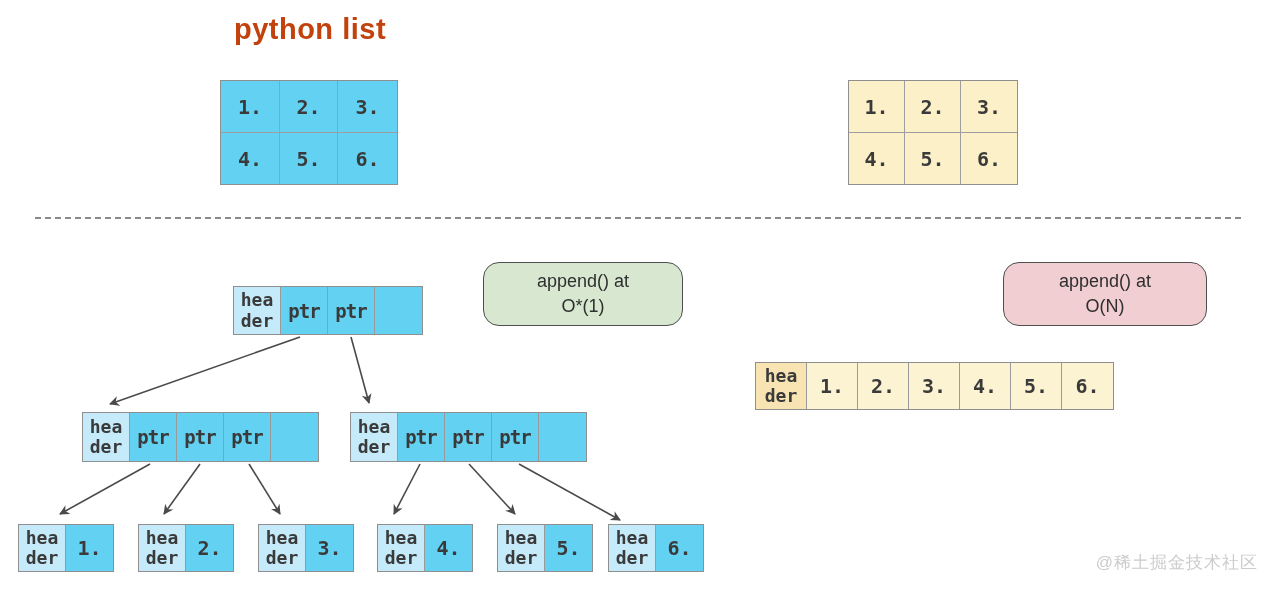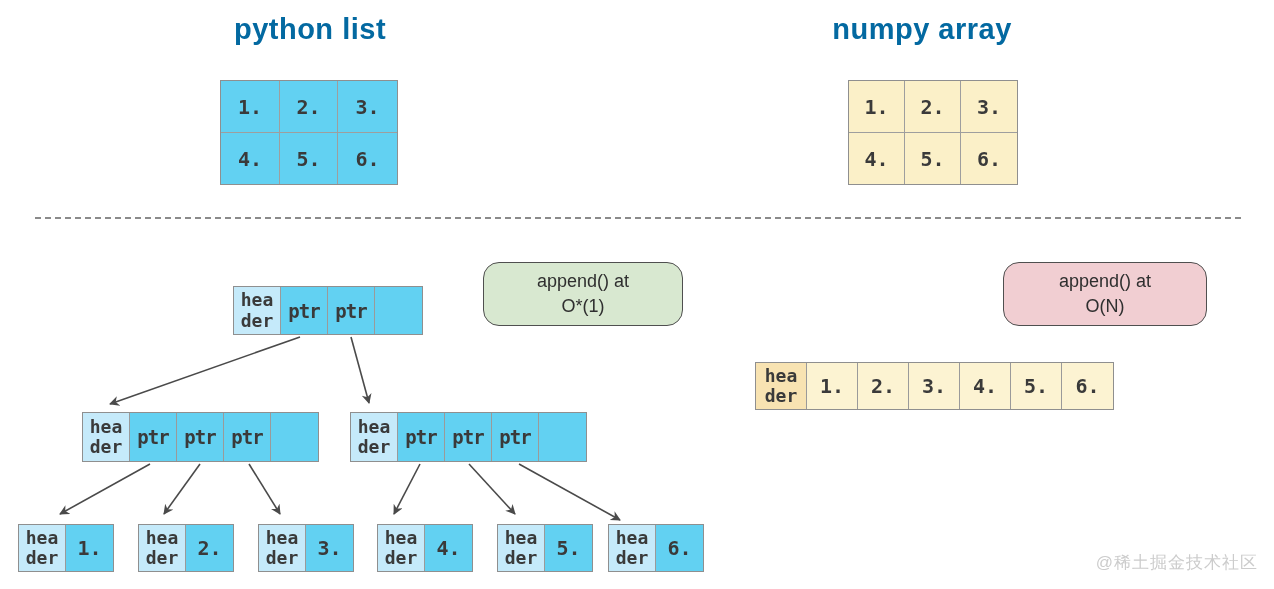--- a/index.html
+++ b/index.html
@@ -2,21 +2,21 @@
 <html><head>
 <meta charset="utf-8">
 <style>
   html,body{margin:0;padding:0;background:#ffffff;}
   .canvas{
     position:relative;width:1274px;height:589px;background:#ffffff;overflow:hidden;
     font-family:"Liberation Sans", sans-serif;
   }
   
   .title{
-    position:absolute;top:13px;font-weight:bold;color:#0369a1;
+    position:absolute;top:13px;font-weight:bold;color:#c2410c;
     font-size:29px;text-align:center;letter-spacing:0.5px;
   }
   .title-left{left:210px;width:200px;}
   .title-vs{left:555px;width:100px;font-size:27px;}
   .title-right{left:812px;width:220px;}
 
   
   .grid2x3{
     position:absolute;top:80px;display:grid;border:1px solid #8f8f8f;
   }
@@ -76,21 +76,20 @@
   .watermark{
     position:absolute;top:551px;right:16px;font-size:17px;color:#cccccc;letter-spacing:1px;
   }
 </style>
 </head>
 <body>
 
 <div class="canvas">
 
   <div class="title title-left">python list</div>
-  <div class="title title-right">numpy array</div>
 
   <div class="grid2x3 python-grid">
     <div class="gcell">1.</div>
     <div class="gcell">2.</div>
     <div class="gcell">3.</div>
     <div class="gcell">4.</div>
     <div class="gcell">5.</div>
     <div class="gcell">6.</div>
   </div>
 

